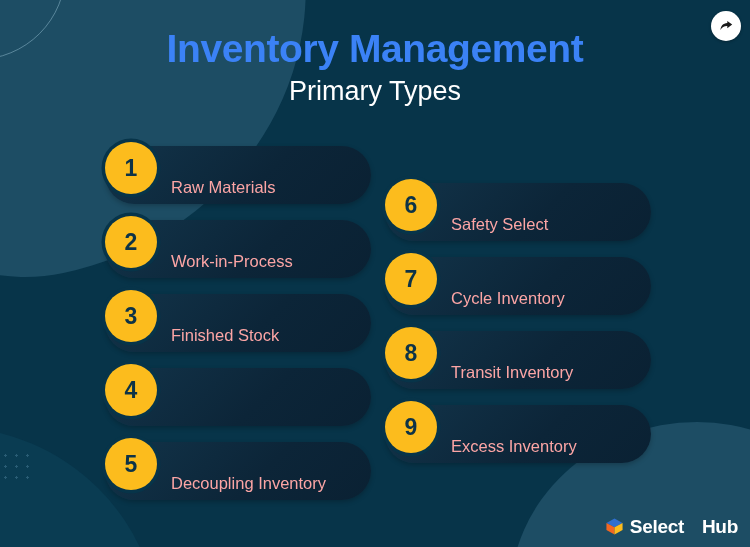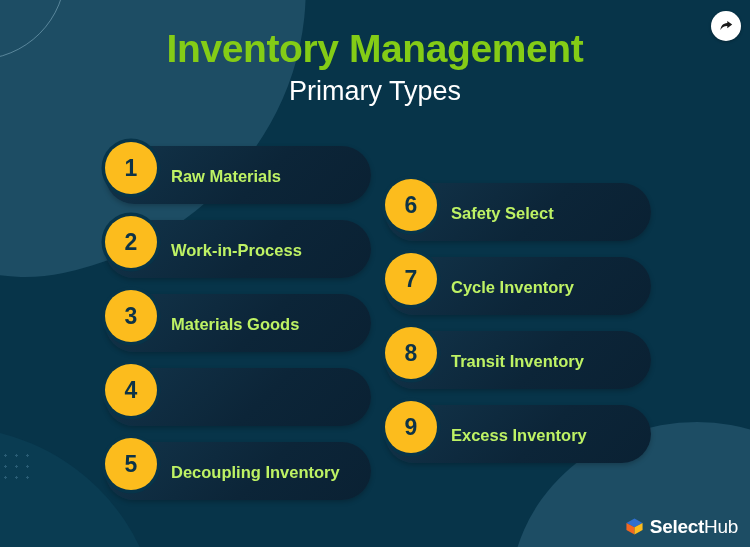--- a/index.html
+++ b/index.html
@@ -80,21 +80,21 @@
     left: 0;
     right: 0;
     top: 26px;
     text-align: center;
   }
   .title {
     margin: 0;
     font-size: 39px;
     font-weight: 700;
     letter-spacing: -0.4px;
-    color: #84cc16;
+    color: #3b82f6;
     line-height: 1.16;
   }
   .subtitle {
     margin: 4px 0 2px 0;
     font-size: 27px;
     font-weight: 400;
     color: #ffffff;
     line-height: 1.2;
   }
 
@@ -155,27 +155,27 @@
   }
   .badge-num {
     font-size: 23px;
     font-weight: 600;
     color: #0d3347;
     line-height: 1;
   }
   .row-label {
     position: absolute;
     left: 66px;
-    top: 1px;
+    top: 12px;
     height: 100%;
     display: flex;
     align-items: center;
     font-size: 16.5px;
-    color: #bef264;
-    font-weight: 700;
+    color: #fca5a5;
+    font-weight: 400;
     white-space: nowrap;
     z-index: 1;
   }
 
   
   .logo {
     position: absolute;
     right: 12px;
     bottom: 11px;
     display: flex;
@@ -187,21 +187,21 @@
     height: 19px;
     flex: none;
   }
   .logo-text {
     font-size: 19px;
     line-height: 1;
     color: #ffffff;
     letter-spacing: -0.3px;
   }
   .logo-text .b { font-weight: 700; }
-  .logo-text .l { font-weight: 400; }
+  .logo-text .l { font-weight: 700; padding-left: 18px; }
 </style>
 </head>
 <body>
 
 <div id="canvas">
 
   <div class="bg-layer">
     <div class="blob-topleft"></div>
     <div class="arc-topleft"></div>
     <div class="blob-bottomleft"></div>
@@ -238,21 +238,21 @@
         <span class="badge-num">2</span>
       </div>
       <div class="row-label">Work-in-Process</div>
     </div>
 
     <div class="row">
       <div class="pill"></div>
       <div class="badge">
         <span class="badge-num">3</span>
       </div>
-      <div class="row-label">Materials Goods</div>
+      <div class="row-label">Finished Stock</div>
     </div>
 
     <div class="row">
       <div class="pill"></div>
       <div class="badge">
         <span class="badge-num">4</span>
       </div>
     </div>
 
     <div class="row">

